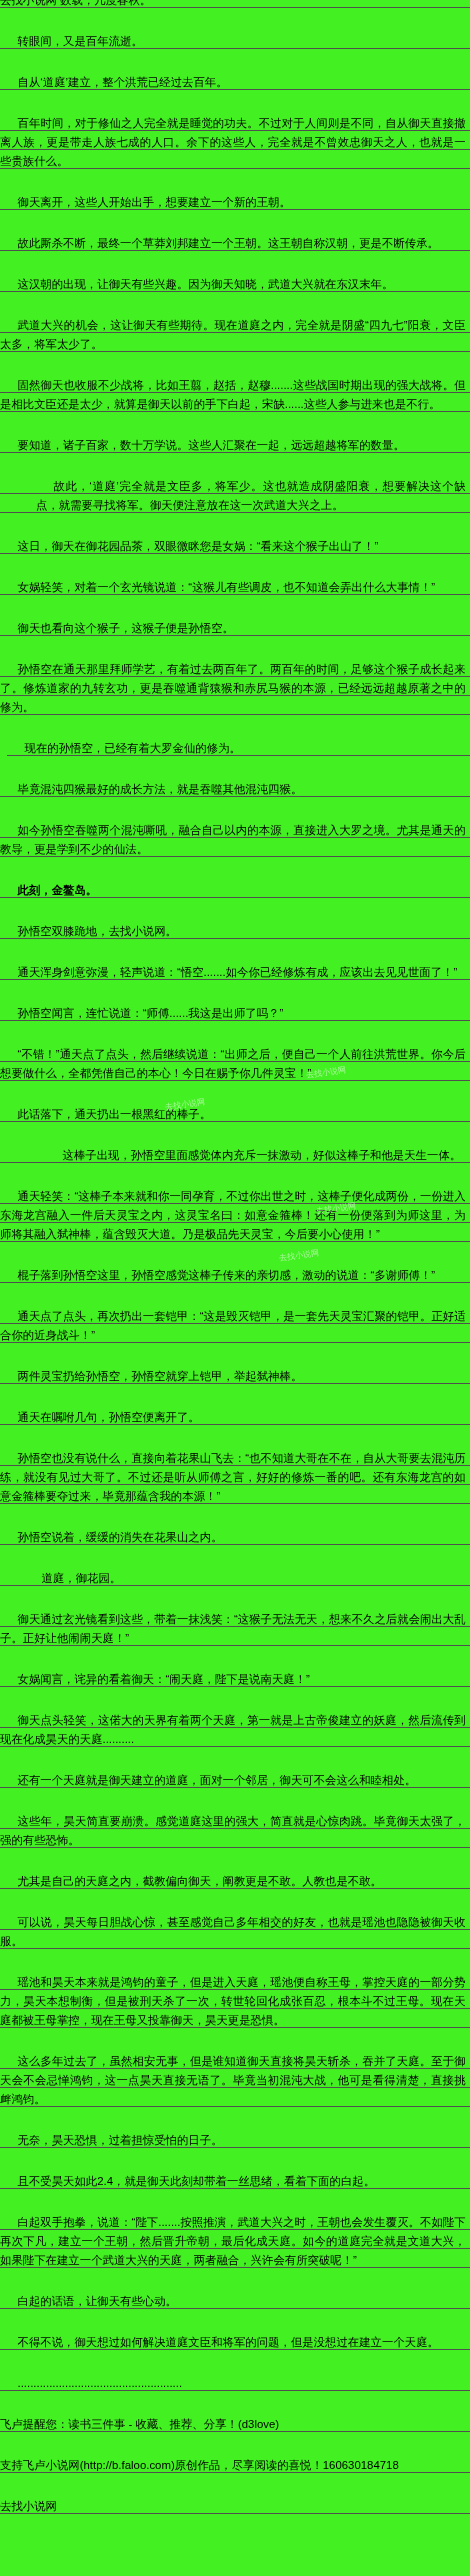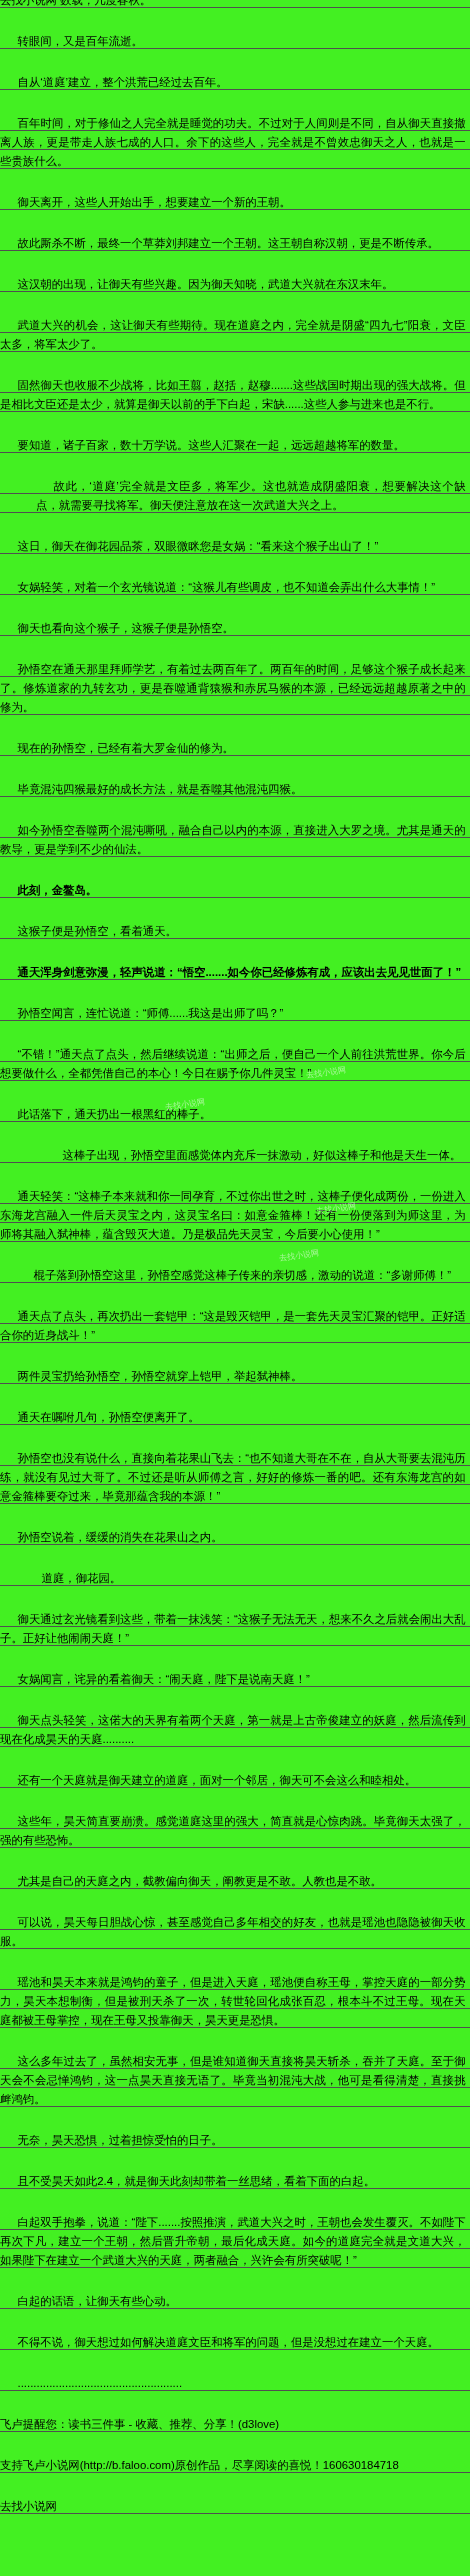--- a/index.html
+++ b/index.html
@@ -53,32 +53,32 @@
     <p class="para indent" style="color: rgb(0, 0, 0);">故此厮杀不断，最终一个草莽刘邦建立一个王朝。这王朝自称汉朝，更是不断传承。</p>
     <p class="para indent" style="color: rgb(0, 0, 0);">这汉朝的出现，让御天有些兴趣。因为御天知晓，武道大兴就在东汉末年。</p>
     <p class="para indent" style="color: rgb(0, 0, 0);">武道大兴的机会，这让御天有些期待。现在道庭之内，完全就是阴盛“四九七”阳衰，文臣太多，将军太少了。</p>
     <p class="para indent" style="color: rgb(0, 0, 0);">固然御天也收服不少战将，比如王翦，赵括，赵穆.......这些战国时期出现的强大战将。但是相比文臣还是太少，就算是御天以前的手下白起，宋缺......这些人参与进来也是不行。</p>
     <p class="para indent" style="color: rgb(0, 0, 0);">要知道，诸子百家，数十万学说。这些人汇聚在一起，远远超越将军的数量。</p>
     <p class="para indent" style="color: rgb(0, 0, 0); padding-left: 36px;">故此，‘道庭’完全就是文臣多，将军少。这也就造成阴盛阳衰，想要解决这个缺点，就需要寻找将军。御天便注意放在这一次武道大兴之上。</p>
     <p class="para indent" style="color: rgb(0, 0, 0);">这日，御天在御花园品茶，双眼微眯您是女娲：“看来这个猴子出山了！”</p>
     <p class="para indent" style="color: rgb(0, 0, 0);">女娲轻笑，对着一个玄光镜说道：“这猴儿有些调皮，也不知道会弄出什么大事情！”</p>
     <p class="para indent" style="color: rgb(0, 0, 0);">御天也看向这个猴子，这猴子便是孙悟空。</p>
     <p class="para indent" style="color: rgb(0, 0, 0);">孙悟空在通天那里拜师学艺，有着过去两百年了。两百年的时间，足够这个猴子成长起来了。修炼道家的九转玄功，更是吞噬通背猿猴和赤尻马猴的本源，已经远远超越原著之中的修为。</p>
-    <p class="para indent" style="color: rgb(0, 0, 0);">现在的孙悟空，已经有着大罗金仙的修为。</p>
+    <p class="para indent" style="color: rgb(0, 0, 0); margin-left: 7px;">现在的孙悟空，已经有着大罗金仙的修为。</p>
     <p class="para indent" style="color: rgb(0, 0, 0);">毕竟混沌四猴最好的成长方法，就是吞噬其他混沌四猴。</p>
     <p class="para indent" style="color: rgb(0, 0, 0);">如今孙悟空吞噬两个混沌嘶吼，融合自己以内的本源，直接进入大罗之境。尤其是通天的教导，更是学到不少的仙法。</p>
     <p class="para indent" style="color: rgb(0, 0, 0); font-weight: bold;">此刻，金鳌岛。</p>
-    <p class="para indent" style="color: rgb(0, 0, 0);">这猴子便是孙悟空，看着通天。</p>
-    <p class="para indent" style="color: rgb(0, 0, 0); font-weight: bold;">通天浑身剑意弥漫，轻声说道：“悟空.......如今你已经修炼有成，应该出去见见世面了！”</p>
+    <p class="para indent" style="color: rgb(0, 0, 0);">孙悟空双膝跪地，去找小说网。</p>
+    <p class="para indent" style="color: rgb(0, 0, 0);">通天浑身剑意弥漫，轻声说道：“悟空.......如今你已经修炼有成，应该出去见见世面了！”</p>
     <p class="para indent" style="color: rgb(0, 0, 0);">孙悟空闻言，连忙说道：“师傅......我这是出师了吗？”</p>
     <p class="para indent" style="color: rgb(0, 0, 0);">“不错！”通天点了点头，然后继续说道：“出师之后，便自己一个人前往洪荒世界。你今后想要做什么，全都凭借自己的本心！今日在赐予你几件灵宝！”</p>
     <p class="para indent" style="color: rgb(0, 0, 0);">此话落下，通天扔出一根黑红的棒子。</p>
     <p class="para indent" style="color: rgb(0, 0, 0); padding-left: 45px;">这棒子出现，孙悟空里面感觉体内充斥一抹激动，好似这棒子和他是天生一体。</p>
     <p class="para indent" style="color: rgb(0, 0, 0);">通天轻笑：“这棒子本来就和你一同孕育，不过你出世之时，这棒子便化成两份，一份进入东海龙宫融入一件后天灵宝之内，这灵宝名曰：如意金箍棒！还有一份便落到为师这里，为师将其融入弑神棒，蕴含毁灭大道。乃是极品先天灵宝，今后要小心使用！”</p>
-    <p class="para indent" style="color: rgb(0, 0, 0); padding-left: 16px;">棍子落到孙悟空这里，孙悟空感觉这棒子传来的亲切感，激动的说道：“多谢师傅！”</p>
+    <p class="para indent" style="color: rgb(0, 0, 0);">棍子落到孙悟空这里，孙悟空感觉这棒子传来的亲切感，激动的说道：“多谢师傅！”</p>
     <p class="para indent" style="color: rgb(0, 0, 0);">通天点了点头，再次扔出一套铠甲：“这是毁灭铠甲，是一套先天灵宝汇聚的铠甲。正好适合你的近身战斗！”</p>
     <p class="para indent" style="color: rgb(0, 0, 0);">两件灵宝扔给孙悟空，孙悟空就穿上铠甲，举起弑神棒。</p>
     <p class="para indent" style="color: rgb(0, 0, 0);">通天在嘱咐几句，孙悟空便离开了。</p>
     <p class="para indent" style="color: rgb(0, 0, 0);">孙悟空也没有说什么，直接向着花果山飞去：“也不知道大哥在不在，自从大哥要去混沌历练，就没有见过大哥了。不过还是听从师傅之言，好好的修炼一番的吧。还有东海龙宫的如意金箍棒要夺过来，毕竟那蕴含我的本源！”</p>
     <p class="para indent" style="color: rgb(0, 0, 0);">孙悟空说着，缓缓的消失在花果山之内。</p>
     <p class="para indent" style="color: rgb(0, 0, 0); padding-left: 24px;">道庭，御花园。</p>
     <p class="para indent" style="color: rgb(0, 0, 0);">御天通过玄光镜看到这些，带着一抹浅笑：“这猴子无法无天，想来不久之后就会闹出大乱子。正好让他闹闹天庭！”</p>
     <p class="para indent" style="color: rgb(0, 0, 0);">女娲闻言，诧异的看着御天：“闹天庭，陛下是说南天庭！”</p>
     <p class="para indent" style="color: rgb(0, 0, 0);">御天点头轻笑，这偌大的天界有着两个天庭，第一就是上古帝俊建立的妖庭，然后流传到现在化成昊天的天庭..........</p>
     <p class="para indent" style="color: rgb(0, 0, 0);">还有一个天庭就是御天建立的道庭，面对一个邻居，御天可不会这么和睦相处。</p>

